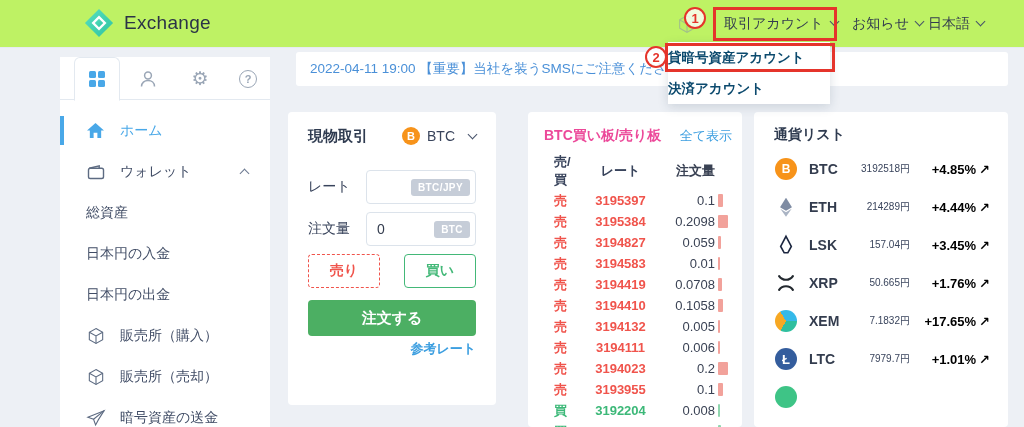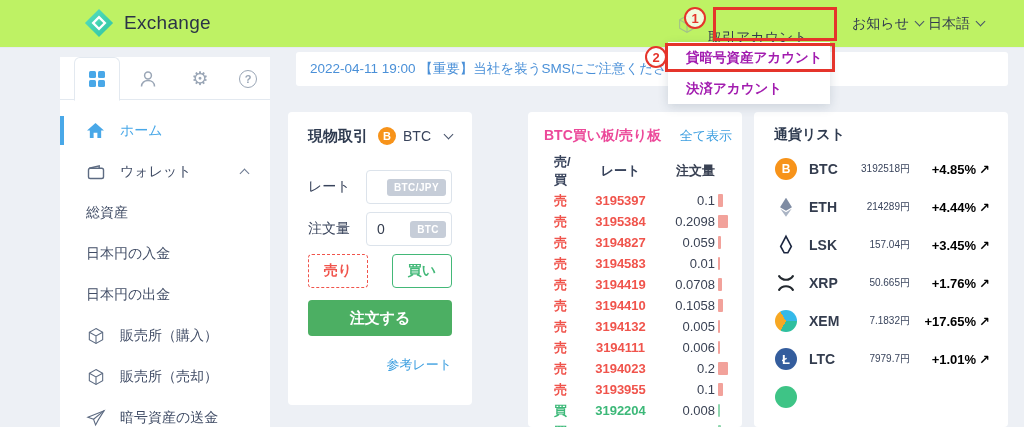--- a/index.html
+++ b/index.html
@@ -7,30 +7,30 @@
   body { font-family:"Liberation Sans","DejaVu Sans",sans-serif; }
   .stage { position:relative; width:1024px; height:427px; overflow:hidden; background:#edf0f5; }
 
   
   .header { position:absolute; left:0; top:0; width:1024px; height:47px; background:#bef264;
             box-shadow:0 1px 0 #e6ebf1; z-index:10; }
   .brand { position:absolute; left:84px; top:8px; display:flex; align-items:center; gap:10px; }
   .brand-name { font-size:19px; color:#2b3347; font-weight:500; letter-spacing:.3px; }
   .hnav { position:absolute; top:0; height:47px; display:flex; align-items:center;
           color:#333d4f; font-size:14px; font-weight:500; cursor:pointer; }
-  #nav-trade { left:708px;align-items:flex-end; } #nav-news { left:852px; } #nav-lang { left:928px; }
+  #nav-trade { left:724px; } #nav-news { left:852px; } #nav-lang { left:928px; }
   .chev { display:inline-block; width:7px; height:7px; border-right:1.6px solid #46526a;
           border-bottom:1.6px solid #46526a; transform:rotate(45deg); margin-left:7px; margin-top:-4px; }
   .hdr-cube { position:absolute; left:676px; top:13px; opacity:.55; z-index:8; }
 
   
   .dropdown { position:absolute; left:668px; top:42px; width:162px; background:#fff;
               box-shadow:0 3px 10px rgba(40,60,90,.16); z-index:40; }
-  .dd-item { height:31px; display:flex; align-items:center; padding-left:18px;
-             font-size:13.5px; font-weight:600; color:#a21caf; cursor:pointer; }
+  .dd-item { height:31px; display:flex; align-items:center; 
+             font-size:13.5px; font-weight:600; color:#0c4a6e; cursor:pointer; }
 
   
   .redbox { position:absolute; border:3px solid #e5342b; z-index:50; }
   #redbox1 { left:713px; top:7px; width:124px; height:34px; }
   #redbox2 { left:665px; top:43px; width:170px; height:29px; }
   .ann { position:absolute; width:22px; height:22px; border:2px solid #e5342b; border-radius:50%;
          background:rgba(255,255,255,.78); color:#e5342b; font-size:13px; font-weight:bold;
          display:flex; align-items:center; justify-content:center; z-index:60; }
   #ann1 { left:684px; top:7px; } #ann2 { left:645px; top:46px; }
 
@@ -58,21 +58,21 @@
   .nav-item.active { color:#49a8e8; }
   .active-bar { position:absolute; left:0; top:6px; width:4px; height:29px; background:#49a8e8; }
   .nav-sub { }
   .chev-up { position:absolute; right:22px; width:7px; height:7px; border-right:1.5px solid #6b7890;
              border-bottom:1.5px solid #6b7890; transform:rotate(-135deg); margin-top:4px; }
 
   
   .card { position:absolute; background:#fff; border-radius:4px; }
 
   
-  #spot { left:288px; top:112px; width:184px; height:293px; padding:12px 20px 16px; }
+  #spot { left:288px; top:112px; width:208px; height:293px; padding:12px 20px 16px; }
   .spot-title-row { display:flex; align-items:center; height:24px; }
   .spot-title { font-size:15px; font-weight:bold; color:#2f3b50; flex:1; }
   .pair { display:flex; align-items:center; gap:7px; color:#39445c; font-size:14px; font-weight:500; cursor:pointer; }
   .coin { border-radius:50%; display:inline-flex; align-items:center; justify-content:center;
           color:#fff; font-weight:bold; }
   .coin-sm { width:18px; height:18px; font-size:11px; }
   .coin-lg { width:22px; height:22px; font-size:12px; }
   .coin-btc { background:#f7931a; }
   .coin-ltc { background:#345d9d; font-size:13px; }
   .coin-xem { background:conic-gradient(from 210deg,#f7a823 0 33%,#35b9e9 33% 66%,#2fbf9f 66% 100%); }
@@ -84,21 +84,21 @@
   .fvalue { position:absolute; left:10px; top:0; line-height:32px; font-size:14px; color:#333c4e; }
   .funit { position:absolute; right:5px; top:8px; background:#c6cdd8; color:#fff; font-size:10px;
            font-weight:bold; padding:3px 7px; border-radius:3px; letter-spacing:.4px; }
   .btn-row { display:flex; gap:24px; margin-top:6px; }
   .btn { flex:1; height:34px; border-radius:4px; font-size:14px; font-weight:bold;
          display:flex; align-items:center; justify-content:center; background:#fff; cursor:pointer; }
   .btn-sell { border:1px dashed #f0544c; color:#f0544c; }
   .btn-buy { border:1px solid #43b878; color:#43b878; }
   .btn-order { margin-top:12px; height:36px; border-radius:4px; background:#4caf63; color:#fff;
                font-size:15px; font-weight:bold; display:flex; align-items:center; justify-content:center; cursor:pointer; }
-  .ref-link { margin-top:20px; text-align:right; color:#3d9fe0; font-size:13px; cursor:pointer; }
+  .ref-link { margin-top:4px; text-align:right; color:#3d9fe0; font-size:13px; cursor:pointer;font-weight:bold; }
 
   
   #book { left:528px; top:112px; width:214px; height:315px; padding:14px 10px 0 16px; overflow:hidden; }
   .book-title-row { display:flex; align-items:center; height:20px; }
   .book-title { flex:1; font-size:14px; font-weight:bold; color:#ec4899; }
   .show-all { color:#3d9fe0; font-size:13px; cursor:pointer; }
   .b-head { display:flex; align-items:center; margin-top:16px; height:18px;
             font-size:13px; font-weight:bold; color:#39445c; }
   .b-rows { margin-top:10px; }
   .b-row { display:flex; align-items:center; height:21px; font-size:13px; }

